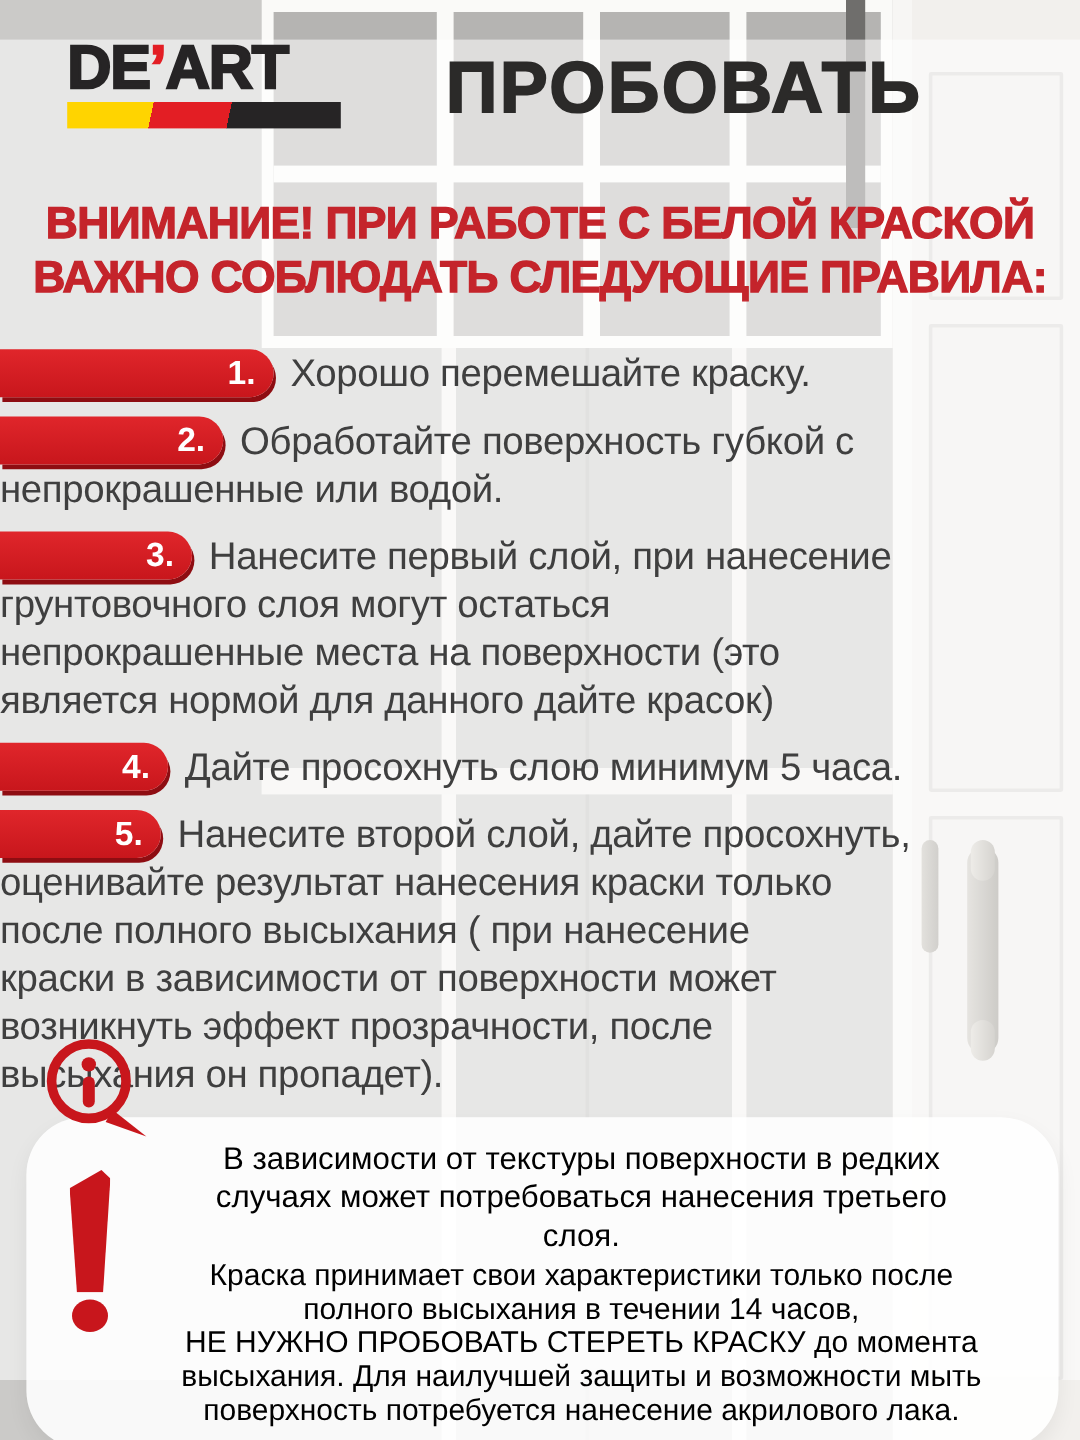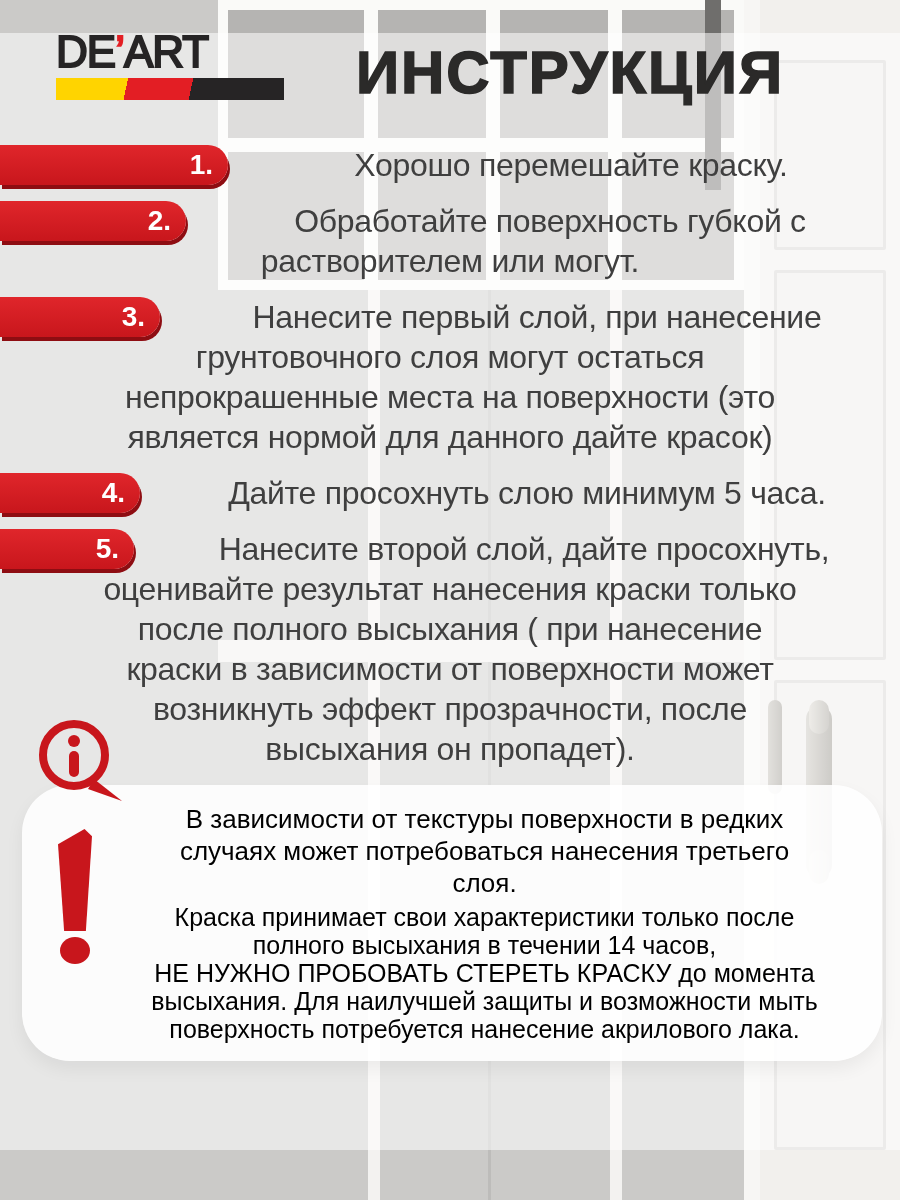--- a/index.html
+++ b/index.html
@@ -23,37 +23,37 @@
   .handle-main { position:absolute; left:806px; top:706px; width:26px; height:172px; border-radius:13px; background:linear-gradient(90deg,#c7c3bb,#918d85); }
   .handle-main::before, .handle-main::after { content:""; position:absolute; left:3px; width:20px; height:34px; border-radius:10px; background:linear-gradient(90deg,#d8d4cc,#a39f97); }
   .handle-main::before { top:-6px; } .handle-main::after { bottom:-6px; }
   .handle-small { position:absolute; left:768px; top:700px; width:14px; height:94px; border-radius:7px; background:linear-gradient(90deg,#c0bcb4,#9a968e); }
   .bg-overlay { position:absolute; left:0; top:33px; width:900px; height:1117px; background:rgba(255,255,255,0.55); }
 
   
   .content { position:absolute; inset:0; z-index:1; }
   .brand-row { display:flex; align-items:flex-start; padding:30px 56px 0 56px; }
   .logo { width:240px; }
-  .logo-text { font-size:44px; font-weight:normal; letter-spacing:-1px; color:var(--brand-black); -webkit-text-stroke:2px var(--brand-black); line-height:1; white-space:nowrap; }
+  .logo-text { font-size:51px; font-weight:bold; letter-spacing:-1px; color:var(--brand-black); -webkit-text-stroke:2px var(--brand-black); line-height:1; white-space:nowrap; }
   .logo-apos { color:var(--brand-red); -webkit-text-stroke:2px var(--brand-red); }
   .logo-stripe { margin-top:4px; width:228px; height:22px;
     background:linear-gradient(102deg, var(--brand-yellow) 0 31%, var(--brand-red) 31% 59%, var(--brand-black) 59%); }
   .title { flex:1; text-align:center; font-size:60px; font-weight:bold; letter-spacing:2px; color:#2b2a29; -webkit-text-stroke:1.5px #2b2a29; padding-top:8px; }
 
   .warning-heading { margin-top:56px; text-align:center; font-size:37px; line-height:45px; font-weight:bold;
     color:var(--heading-red); -webkit-text-stroke:1.1px var(--heading-red); white-space:pre-line; letter-spacing:-0.5px; }
 
   .steps { margin-top:38px; }
   .step { display:flow-root; margin-bottom:16px; }
   .ribbon { float:left; height:40px; border-radius:0 22px 22px 0;
     background:linear-gradient(180deg,#e0262b,var(--accent-red));
     box-shadow:2px 4px 0 var(--ribbon-red-dark);
     display:flex; justify-content:flex-end; align-items:center; padding-right:15px; margin-right:14px; }
   .ribbon .num { color:#ffffff; font-weight:bold; font-size:28px; }
-  .step-text { text-align:center; font-size:32px; line-height:40px; color:var(--text-dark); white-space:pre-line; letter-spacing:-0.3px; }
+  .step-text { text-align:left; font-size:32px; line-height:40px; color:var(--text-dark); white-space:pre-line; letter-spacing:-0.3px; }
 
   .note-panel { position:relative; margin:16px 18px 0 22px; width:860px; border-radius:48px;
     background:rgba(255,255,255,0.88); box-shadow:0 8px 18px rgba(0,0,0,0.06);
     padding:18px 60px 18px 125px; }
   .note-text { text-align:center; color:#000000; white-space:pre-line; }
   .note-info { font-size:26px; line-height:32px; }
   .note-caution { margin-top:4px; font-size:25px; line-height:28px; }
 
   .info-bubble { position:absolute; left:8px; top:-72px; width:96px; height:96px; }
   .excl { position:absolute; left:36px; top:44px; }
@@ -89,39 +89,41 @@
     <div class="bg-overlay"></div>
   </div>
 
   <div class="content">
 
     <div class="brand-row">
       <div class="logo">
         <div class="logo-text"><span>DE</span><span class="logo-apos">’</span><span>ART</span></div>
         <div class="logo-stripe"></div>
       </div>
-      <div class="title">ИНСТРУКЦИЯ</div>
+      <div class="title">ПРОБОВАТЬ</div>
     </div>
 
+    <div class="warning-heading">ВНИМАНИЕ! ПРИ РАБОТЕ С БЕЛОЙ КРАСКОЙ
+ВАЖНО СОБЛЮДАТЬ СЛЕДУЮЩИЕ ПРАВИЛА:</div>
 
     <div class="steps">
 
       <div class="step">
         <div class="ribbon" style="width:228px">
           <span class="num">1.</span>
         </div>
         <div class="step-text">Хорошо перемешайте краску.</div>
       </div>
 
       <div class="step">
         <div class="ribbon" style="width:186px">
           <span class="num">2.</span>
         </div>
         <div class="step-text">Обработайте поверхность губкой с
-растворителем или могут.</div>
+непрокрашенные или водой.</div>
       </div>
 
       <div class="step">
         <div class="ribbon" style="width:160px">
           <span class="num">3.</span>
         </div>
         <div class="step-text">Нанесите первый слой, при нанесение
 грунтовочного слоя могут остаться
 непрокрашенные места на поверхности (это
 является нормой для данного дайте красок)</div>

